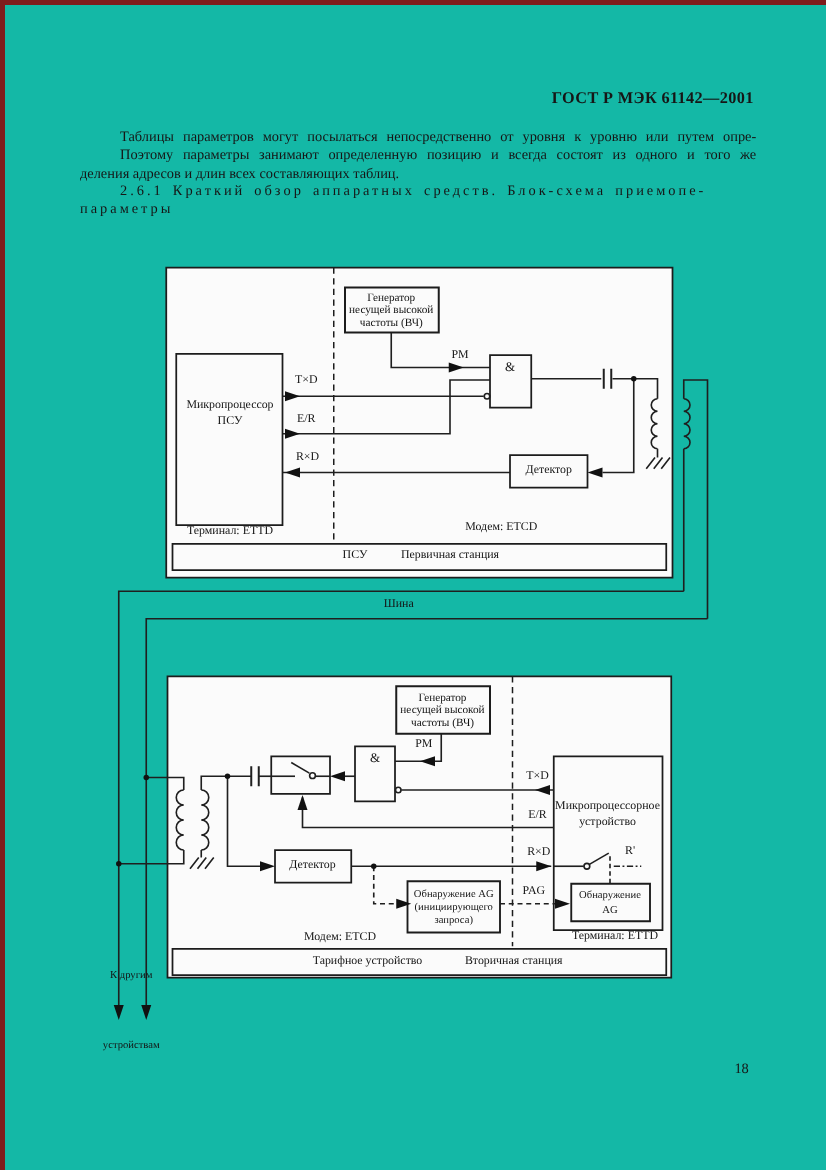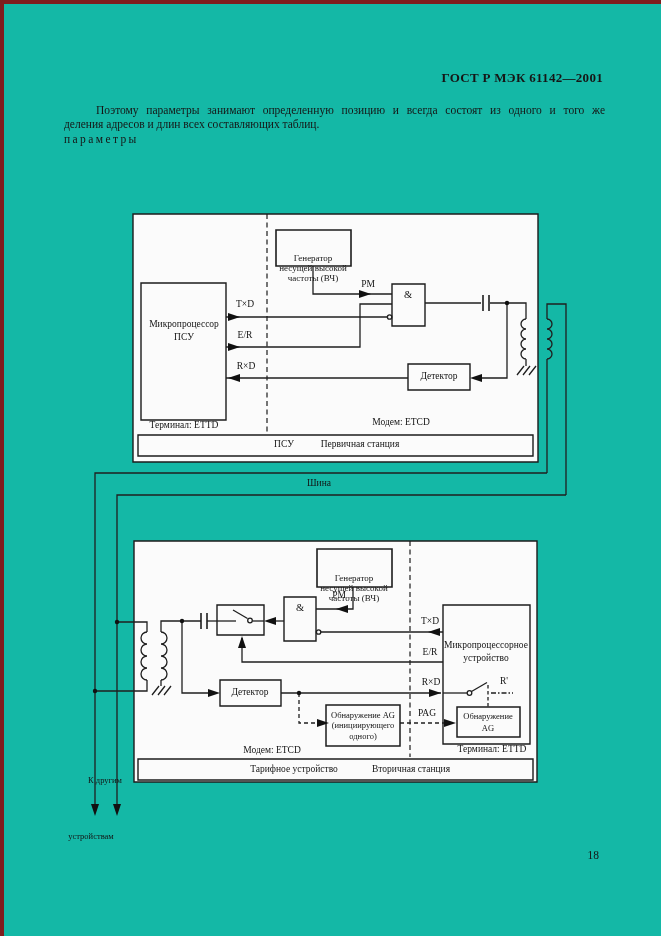--- a/index.html
+++ b/index.html
@@ -15,37 +15,39 @@
   .textblock{position:absolute;left:60px;top:99px;width:541px;font-size:11.5px;line-height:14.3px;}
   .tl{white-space:nowrap;}
   .ind{text-indent:32px;}
   .just{white-space:normal;text-align:justify;text-align-last:justify;}
   .bold{font-weight:bold;}
   .sp{letter-spacing:2.4px;word-spacing:2px;}
   .lbl{
     position:absolute;transform:translate(-50%,-50%);font-size:9.5px;
     white-space:nowrap;color:#141414;line-height:1;
   }
-  .f9{font-size:9px;margin-top:20px;}
+  .f9{font-size:9px;}
   .f85{font-size:8.5px;}
   .f105{font-size:10.5px;}
   .pageno{position:absolute;top:845px;right:62px;font-size:11.5px;}
   svg{position:absolute;left:0;top:0;}
   svg *{vector-effect:non-scaling-stroke;}
 </style>
 </head>
 <body>
 
 <div class="page">
 
   <div class="doc-header">ГОСТ Р МЭК 61142—2001</div>
 
   <div class="textblock">
+    <div class="tl ind just">Таблицы параметров могут посылаться непосредственно от уровня к уровню или путем опре-</div>
     <div class="tl ind just">Поэтому параметры занимают определенную позицию и всегда состоят из одного и того же</div>
     <div class="tl">деления адресов и длин всех составляющих таблиц.</div>
+    <div class="tl ind sp">2.6.1 Краткий обзор аппаратных средств. Блок-схема приемопе-</div>
     <div class="tl sp">параметры</div>
   </div>
 
   <svg width="661" height="936" viewBox="0 0 661 936">
 
     <g fill="#fbfbfb" stroke="#1c1c1c" stroke-width="1.4">
       <rect x="129" y="210" width="405" height="248"></rect>
       <rect x="134" y="431" width="395" height="21"></rect>
       <rect x="130" y="537" width="403" height="241"></rect>
       <rect x="134" y="755" width="395" height="21"></rect>
@@ -160,38 +162,38 @@
   <div class="lbl" style="left:180px;top:321px">Микропроцессор</div>
   <div class="lbl" style="left:180px;top:334px">ПСУ</div>
   <div class="lbl" style="left:435px;top:373px">Детектор</div>
   <div class="lbl" style="left:180px;top:422px">Терминал: ETTD</div>
   <div class="lbl" style="left:397px;top:419px">Модем: ETCD</div>
   <div class="lbl" style="left:280px;top:441px">ПСУ</div>
   <div class="lbl" style="left:356px;top:441px">Первичная станция</div>
 
   <div class="lbl" style="left:315px;top:480px">Шина</div>
   <div class="lbl f85" style="left:101px;top:776px">К другим</div>
-  <div class="lbl f85" style="left:87px;top:832px">устройствам</div>
+  <div class="lbl f85" style="left:101px;top:832px">устройствам</div>
 
   <div class="lbl f9" style="left:350px;top:554px">Генератор</div>
   <div class="lbl f9" style="left:350px;top:564px">несущей высокой</div>
   <div class="lbl f9" style="left:350px;top:574px">частоты (ВЧ)</div>
   <div class="lbl" style="left:335px;top:592px">РМ</div>
   <div class="lbl f105" style="left:296px;top:604px">&amp;</div>
   <div class="lbl" style="left:426px;top:618px">T×D</div>
   <div class="lbl" style="left:426px;top:649px">E/R</div>
   <div class="lbl" style="left:427px;top:679px">R×D</div>
   <div class="lbl" style="left:500px;top:678px">R'</div>
   <div class="lbl" style="left:423px;top:710px">PAG</div>
   <div class="lbl" style="left:246px;top:689px">Детектор</div>
   <div class="lbl" style="left:482px;top:642px">Микропроцессорное</div>
   <div class="lbl" style="left:482px;top:655px">устройство</div>
   <div class="lbl f85" style="left:359px;top:711px">Обнаружение AG</div>
   <div class="lbl f85" style="left:359px;top:721px">(инициирующего</div>
-  <div class="lbl f85" style="left:359px;top:732px">одного)</div>
+  <div class="lbl f85" style="left:359px;top:732px">запроса)</div>
   <div class="lbl f85" style="left:484px;top:712px">Обнаружение</div>
   <div class="lbl f85" style="left:484px;top:724px">AG</div>
   <div class="lbl" style="left:268px;top:747px">Модем: ETCD</div>
   <div class="lbl" style="left:488px;top:746px">Терминал: ETTD</div>
   <div class="lbl" style="left:290px;top:766px">Тарифное устройство</div>
   <div class="lbl" style="left:407px;top:766px">Вторичная станция</div>
 
   <div class="pageno">18</div>
 </div>
 

